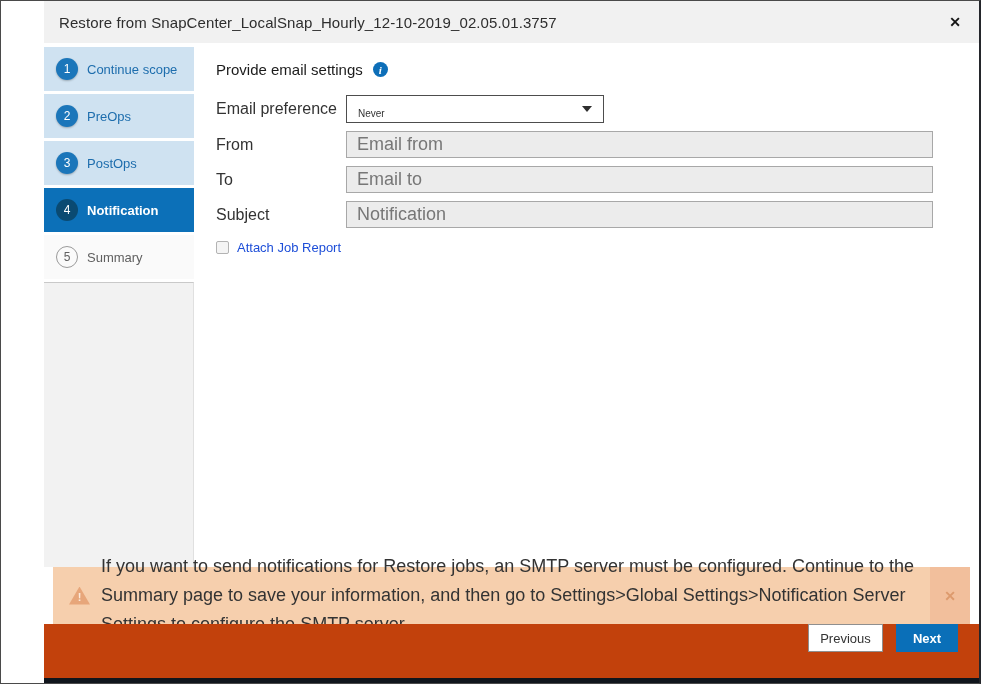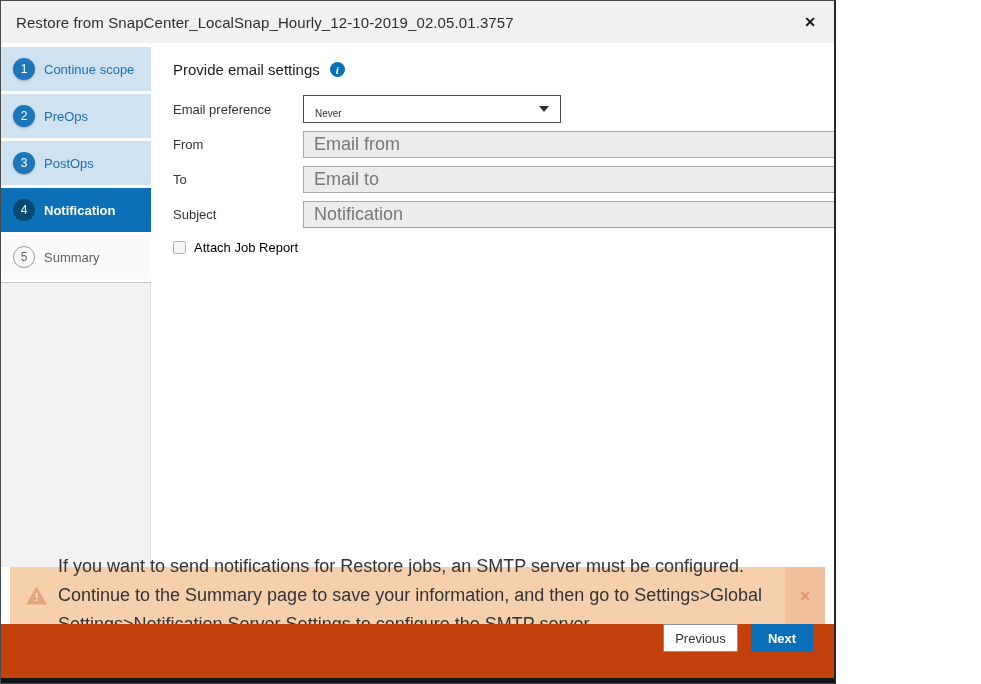--- a/index.html
+++ b/index.html
@@ -1,24 +1,24 @@
 <!DOCTYPE html>
 <html><head>
 <meta charset="utf-8">
 <style>
   * { margin:0; padding:0; box-sizing:border-box; }
   html,body { background:#fff; }
   body { font-family:"Liberation Sans", sans-serif; }
 
   .dialog {
-    width:836px; height:684px;
+    width:981px; height:684px;
     border:1px solid #4a4a4a;
     border-right:2px solid #24262b;
     display:flex; flex-direction:column;
-    background:#fff; overflow:hidden;
+    background:#fff; overflow:hidden;padding-left:43px;
   }
 
   
   .titlebar { flex:0 0 42px; background:#f1f1f1; display:flex; align-items:center; padding:0 18px 0 15px; }
   .title { font-size:15px; color:#2e2e2e; letter-spacing:.1px; }
   .close-x { margin-left:auto; font-size:14px; font-weight:700; color:#141414; cursor:pointer; line-height:1; }
 
   
   .middle { flex:1 1 auto; display:flex; min-height:0; }
   .sidebar { flex:0 0 150px; width:150px; display:flex; flex-direction:column; padding-top:4px; background:#fff; }
@@ -34,34 +34,34 @@
 
   
   .content { flex:1 1 auto; background:#fff; padding:18px 0 0 22px; }
   .heading-row { display:flex; align-items:center; gap:10px; margin-bottom:17px; }
   .heading { font-size:15px; font-weight:400; color:#1b1b1b; }
   .info-icon { width:15px; height:15px; border-radius:50%; background:#0d6eb8; color:#fff;
     display:flex; align-items:center; justify-content:center;
     font-family:"Liberation Serif", serif; font-style:italic; font-weight:700; font-size:11px; }
 
   .form-row { display:flex; align-items:center; margin-bottom:8px; }
-  .form-label { flex:0 0 130px; width:130px; font-size:13px; color:#333; }
+  .form-label { flex:0 0 130px; width:130px; font-size:16px; color:#333; }
 
   .dropdown { width:258px; height:28px; border:1px solid #4d4d4d; background:#fff; cursor:pointer;
     display:flex; align-items:center; justify-content:space-between; padding:0 11px; }
   .dropdown-value { font-size:10px; color:#333;margin-top:8px; }
   .caret-down { width:0; height:0; border-left:5px solid transparent; border-right:5px solid transparent; border-top:6px solid #2e2e2e; }
 
   .text-input { width:587px; height:27px; background:#ececec; border:1px solid #a8a8a8;
     font-family:inherit; font-size:18px; color:#555; padding:0 10px; }
   .text-input::placeholder { color:#777; opacity:1; }
 
   .checkbox-row { display:flex; align-items:center; gap:8px; margin-top:12px; }
   .checkbox { width:13px; height:13px; border:1px solid #b3b3b3; background:#f4f4f4; border-radius:2px; cursor:pointer; }
-  .checkbox-label { font-size:13px; color:#000000; }
+  .checkbox-label { font-size:13px; color:#1d4ed8; }
 
   
   .banner-row { flex:0 0 57px; background:#fff; padding:0 9px; }
   .banner { height:57px; background:#f6cfad; display:flex; align-items:stretch; }
   .banner-main { flex:1 1 auto; display:flex; align-items:center; gap:11px; padding:0 12px 0 16px; }
   .warn-wrap { position:relative; width:21px; height:18px; flex:0 0 21px; }
   .warn-tri { position:absolute; inset:0; background:#e7a67a; clip-path:polygon(50% 0,100% 100%,0 100%); }
   .warn-excl { position:absolute; inset:0; text-align:center; line-height:21px; color:#fbe9da; font-size:11px; font-weight:700; }
   .banner-text { font-size:18px; color:#333; line-height:1.6; max-width:840px; }
   .banner-dismiss { flex:0 0 40px; background:#f2bf9c; display:flex; align-items:center; justify-content:center;

